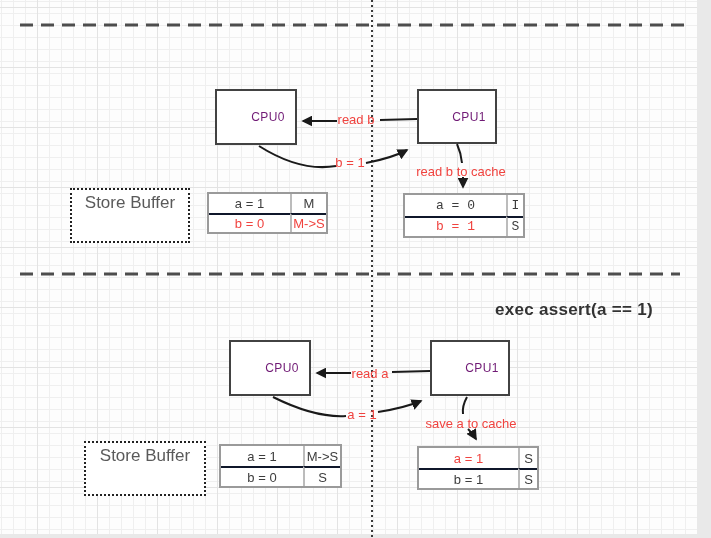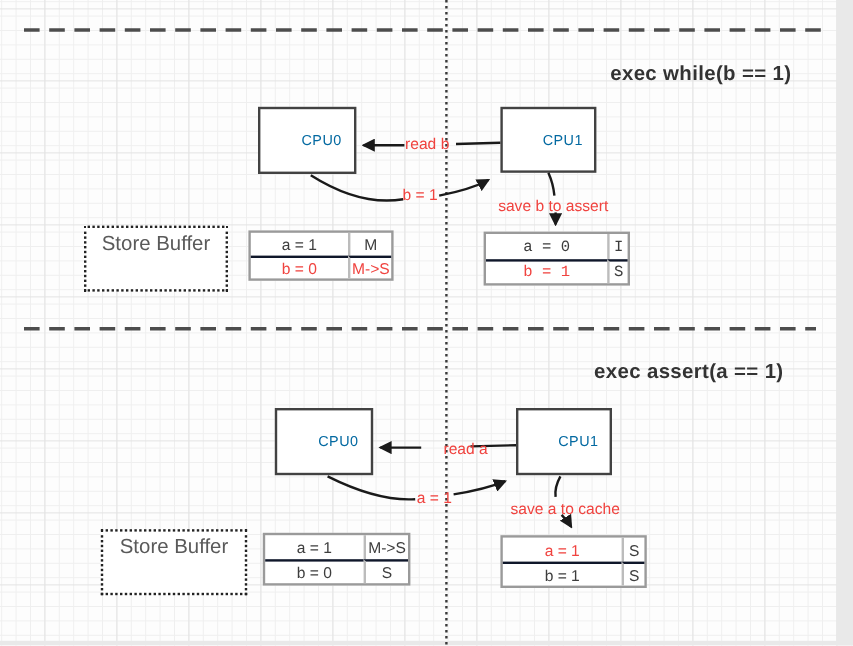--- a/index.html
+++ b/index.html
@@ -18,21 +18,21 @@
   .gutter{position:absolute;background:#e9e9e9;z-index:1;}
   .gutter.right{left:697px;top:0;width:14px;height:538px;}
   .gutter.bottom{left:0;top:534px;width:711px;height:4px;}
   .overlay{position:absolute;left:0;top:0;z-index:3;pointer-events:none;}
   .arrow{stroke:#1a1a1a;stroke-width:2;fill:none;}
   .dash{stroke:#4d4d4d;stroke-width:3;stroke-dasharray:13 8;fill:none;}
   .dots{stroke:#3a3a3a;stroke-width:2;stroke-dasharray:2 3;fill:none;}
   .title{position:absolute;transform:translateX(-50%);font-size:17px;font-weight:600;
     color:#333;white-space:nowrap;z-index:2;letter-spacing:.3px;}
   .cpu{position:absolute;background:#fff;border:2px solid #424242;box-sizing:border-box;
-    display:flex;align-items:center;justify-content:center;font-size:12px;color:#0369a1;
+    display:flex;align-items:center;justify-content:center;font-size:12px;color:#701a75;
     letter-spacing:.4px;z-index:2;padding-left:24px;}
   .store{position:absolute;background:#fff;border:2px dotted #222;box-sizing:border-box;
     font-size:17px;color:#5a5a5a;text-align:center;padding-top:3px;z-index:2;}
   .cache{position:absolute;background:#fff;border:2px solid #9a9a9a;box-sizing:border-box;
     display:grid;grid-template-rows:1fr 1fr;font-size:13px;z-index:2;}
   .cache .cell{display:flex;align-items:center;justify-content:center;}
   .cache .cell.c2{border-left:2px solid #bcbcbc;}
   .cache .cell.r2{border-top:2px solid #0f172a;}
   [data-color="red"]{color:#f0433f;}
   [data-color="dark"]{color:#3d3d3d;}
@@ -48,21 +48,21 @@
   .s0-read{left:356px;top:112px;}
   .s0-write{left:350px;top:155px;}
   .s0-save{left:461px;top:164px;}
   
   .s1-title{left:574px;top:300px;}
   .s1-cpu0{left:229px;top:340px;width:82px;height:56px;}
   .s1-cpu1{left:430px;top:340px;width:80px;height:56px;}
   .s1-store{left:84px;top:441px;width:122px;height:55px;}
   .s1-c0{left:219px;top:444px;width:123px;height:44px;grid-template-columns:82px 1fr;}
   .s1-c1{left:417px;top:446px;width:122px;height:44px;grid-template-columns:99px 1fr;}
-  .s1-read{left:388px;top:366px;}
+  .s1-read{left:370px;top:366px;}
   .s1-write{left:362px;top:407px;}
   .s1-save{left:471px;top:416px;}
 </style>
 </head>
 <body>
 
 <div class="canvas">
   <div class="gutter right"></div>
   <div class="gutter bottom"></div>
 
@@ -84,30 +84,29 @@
     <path class="arrow" d="M463,177 L463,187" marker-end="url(#arw)"></path>
 
     <path class="arrow" d="M430,371 L392,372"></path>
     <path class="arrow" d="M351,373 L317,373" marker-end="url(#arw)"></path>
     <path class="arrow" d="M273,397 Q315,418 346,416"></path>
     <path class="arrow" d="M378,412 Q404,408 421,401" marker-end="url(#arw)"></path>
     <path class="arrow" d="M467,397 Q462,406 463,414"></path>
     <path class="arrow" d="M468,429 Q473,434 476,439" marker-end="url(#arw)"></path>
   </svg>
 
-  <div class="title s0-title">exec while(b == 1)</div>
 
   <div class="cpu s0-cpu0">CPU0</div>
   <div class="cpu s0-cpu1">CPU1</div>
 
   <div class="store s0-store">Store Buffer</div>
 
   <div class="rlabel s0-read">read b</div>
   <div class="rlabel s0-write">b = 1</div>
-  <div class="rlabel s0-save">save b to assert</div>
+  <div class="rlabel s0-save">read b to cache</div>
 
   <div class="cache s0-c0">
     <div class="cell" data-color="dark">a = 1</div>
     <div class="cell c2" data-color="dark">M</div>
     <div class="cell r2" data-color="red">b = 0</div>
     <div class="cell c2 r2" data-color="red">M-&gt;S</div>
   </div>
 
   <div class="cache s0-c1">
     <div class="cell" data-color="dark">a = 0</div>

